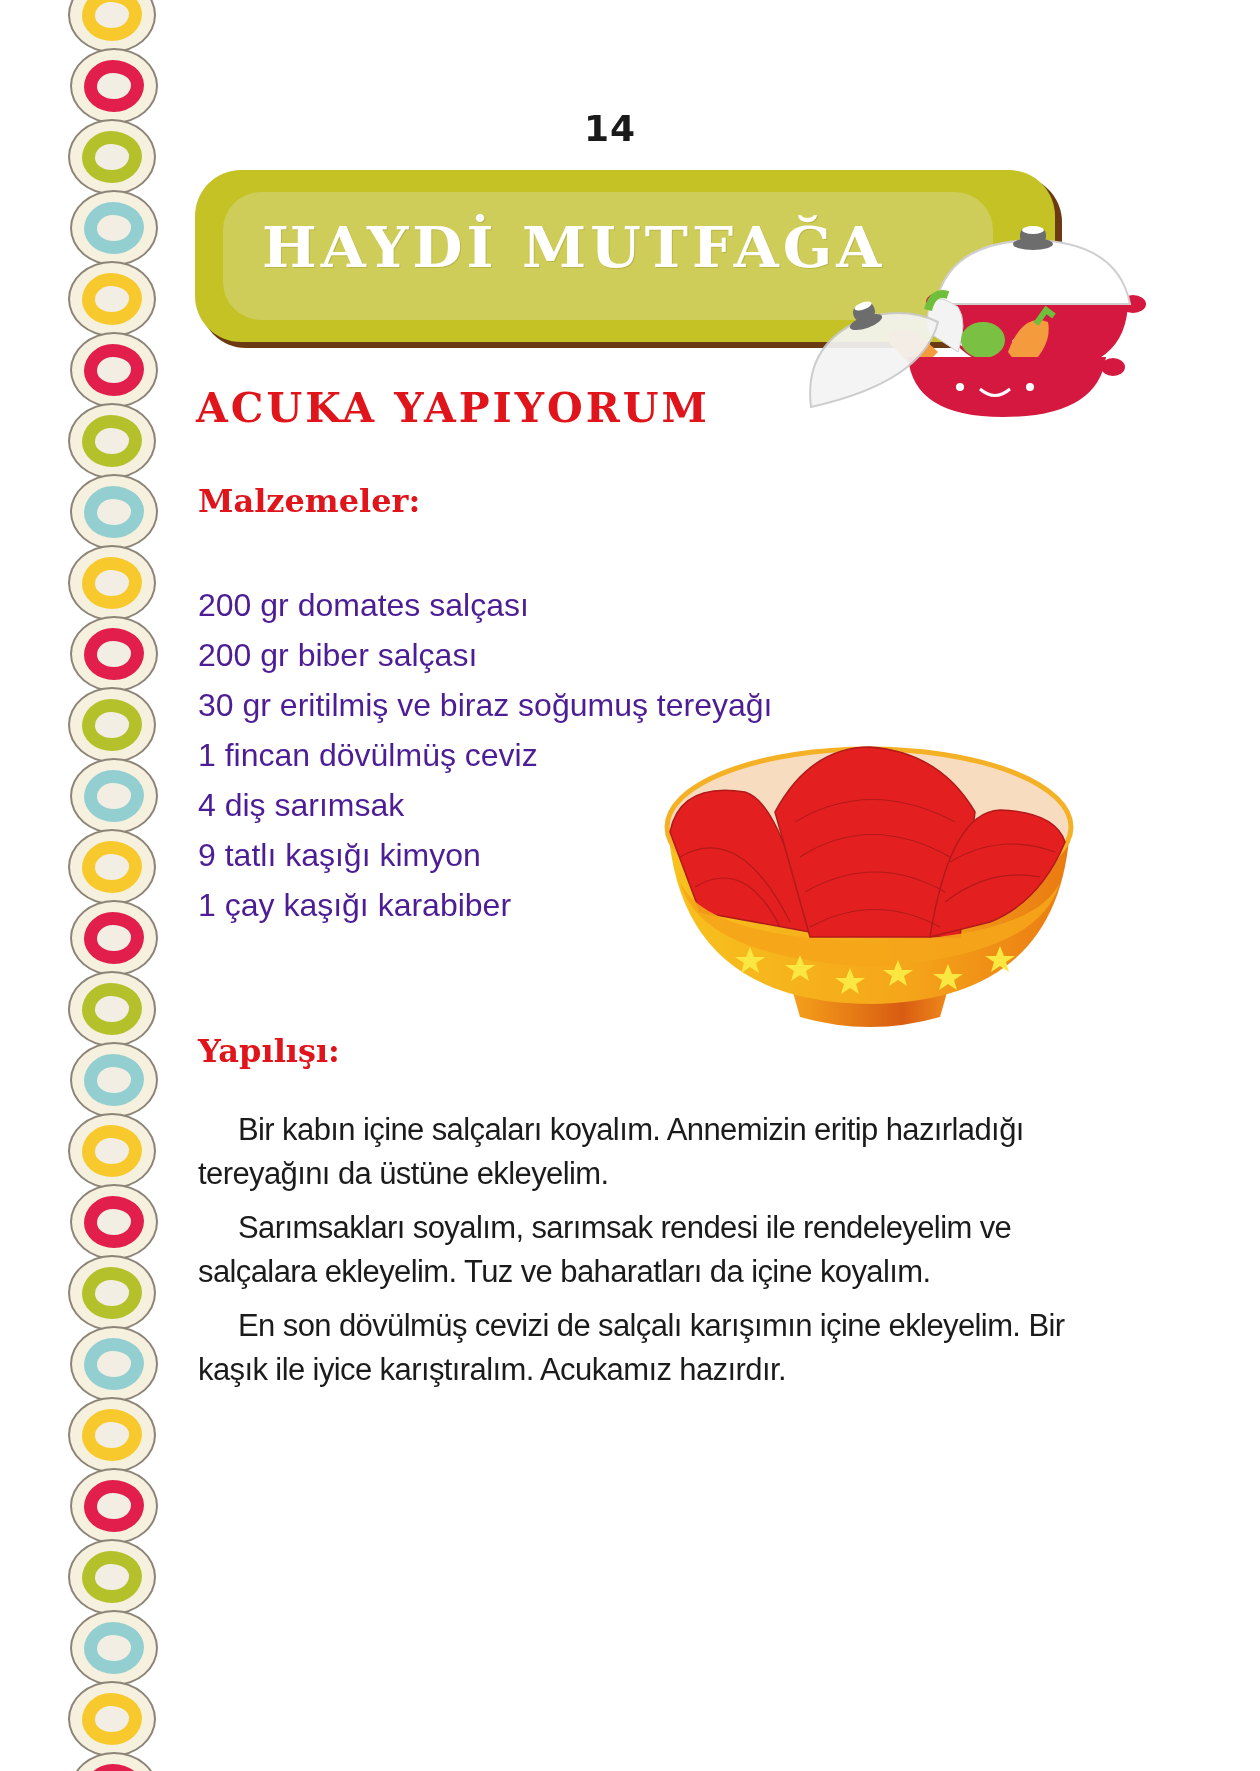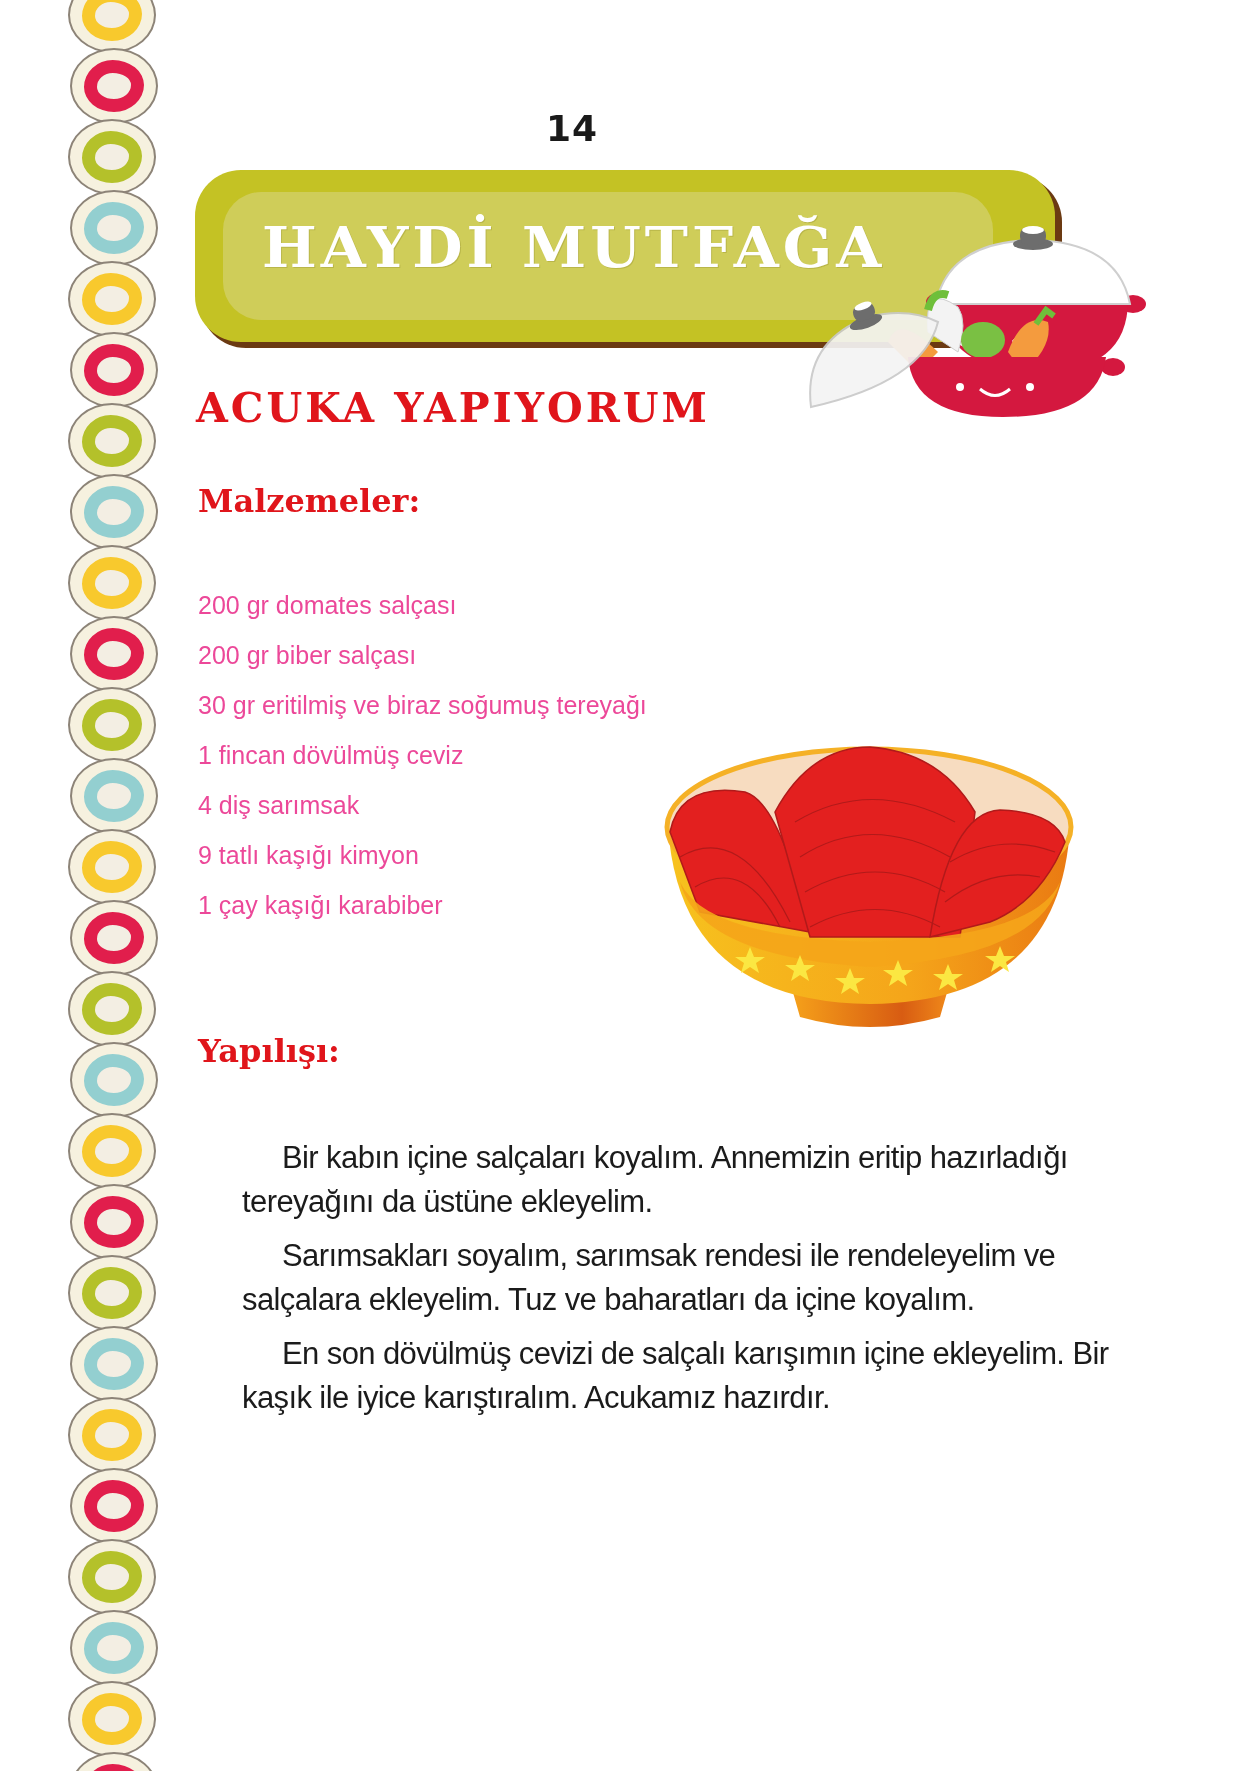--- a/index.html
+++ b/index.html
@@ -18,21 +18,21 @@
     box-sizing: border-box;
   }
   .ring .band {
     position: absolute; left: 12px; top: 10px; width: 60px; height: 52px;
     border-radius: 48% 52% 50% 50% / 52% 48% 52% 48%;
     box-sizing: border-box;
     border: 13px solid #f8c92d;
     background: #f3eee3;
   }
   .page-number {
-    position: absolute; left: 542px; top: 108px; width: 60px; text-align: center;
+    position: absolute; left: 580px; top: 108px; width: 60px; text-align: center;
     font-family: "DejaVu Sans", sans-serif; font-weight: bold; font-size: 36px;
     color: #1a1a1a; letter-spacing: 1px;
   }
   .banner-shadow {
     position: absolute; left: 200px; top: 176px; width: 862px; height: 172px;
     border-radius: 46px; background: #6b3a12;
   }
   .banner {
     position: absolute; left: 195px; top: 170px; width: 860px; height: 172px;
     border-radius: 46px; background: #c4c224;
@@ -56,25 +56,25 @@
   }
   .section-heading {
     position: absolute; left: 198px;
     font-family: "DejaVu Serif", serif; font-weight: bold; font-size: 32px;
     color: #e0151b;
   }
   .ingredients {
     position: absolute; left: 198px; top: 580px; margin: 0; padding: 0; list-style: none;
   }
   .ingredients li {
-    font-family: "Liberation Sans", sans-serif; font-size: 25px;
-    line-height: 50px; height: 50px; color: #ec4899;
+    font-family: "Liberation Sans", sans-serif; font-size: 32px;
+    line-height: 50px; height: 50px; color: #4c1d95;
   }
   .bowl { position: absolute; left: 660px; top: 742px; width: 420px; height: 290px; }
-  .steps { position: absolute; left: 198px; top: 1136px; width: 880px; margin-left: 44px; }
+  .steps { position: absolute; left: 198px; top: 1108px; width: 880px; }
   .steps p {
     margin: 0 0 10px 0; font-family: "Liberation Sans", sans-serif; font-size: 31px;
     line-height: 44px; color: #1b1b1b; text-indent: 40px; letter-spacing: -0.6px;
   }
 </style>
 </head>
 <body>
 
 <div class="border-strip" id="border-strip">
     <div class="ring" style="top: 17px; left: 0px;">

